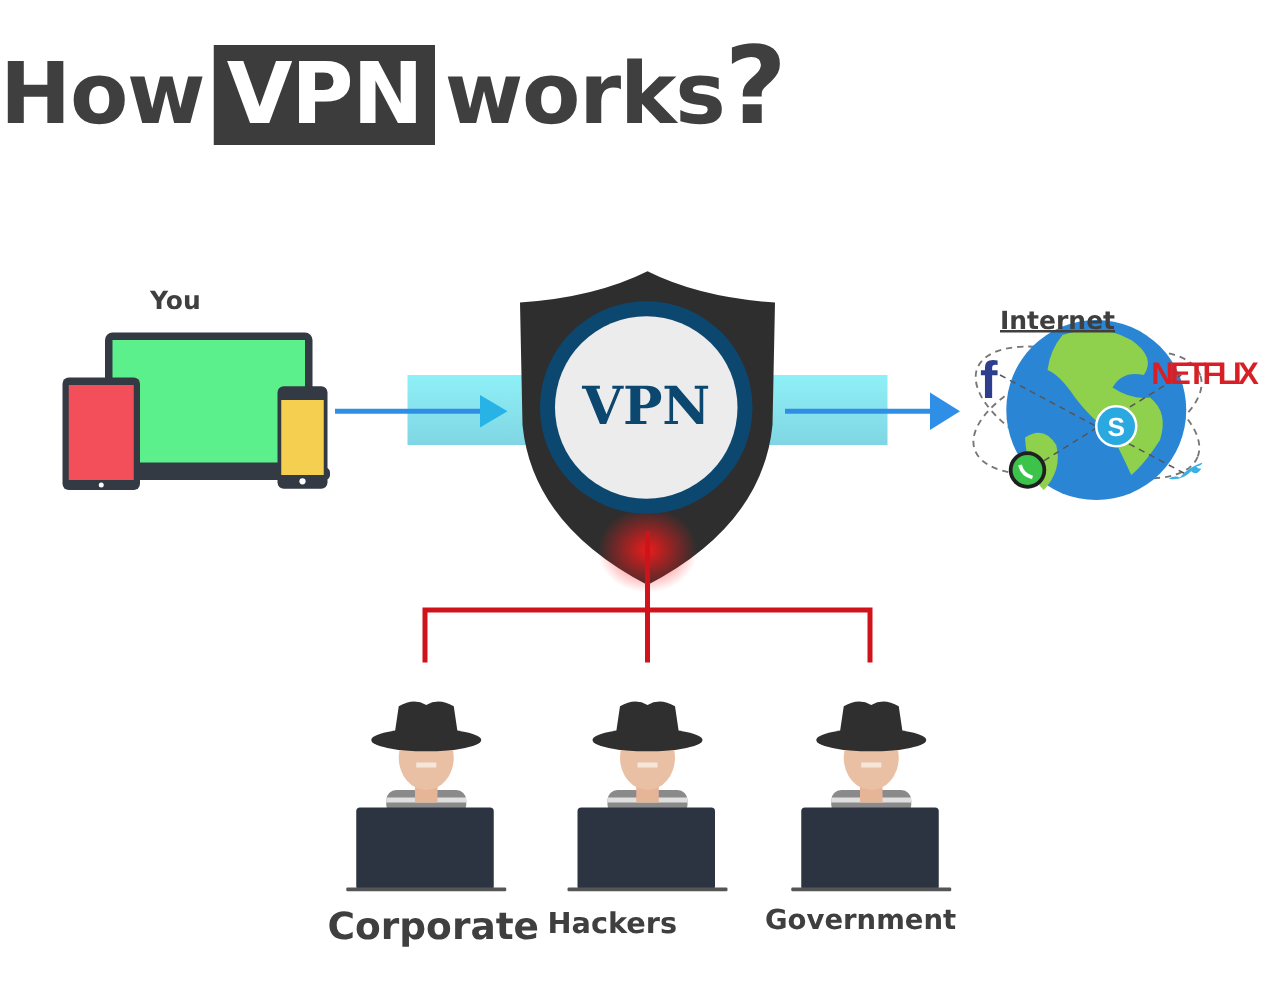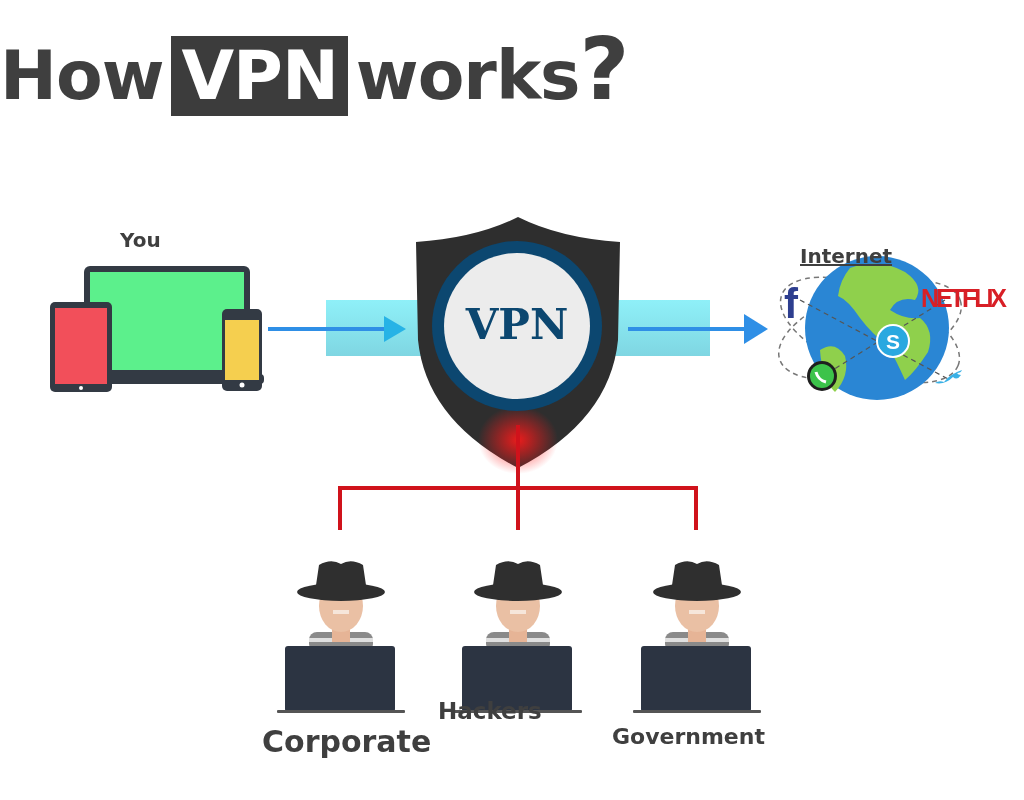--- a/index.html
+++ b/index.html
@@ -131,14 +131,14 @@
       </g>
     </g>
 </svg>
 
 <div class="abs" style="left:437px;top:300px;width:160px;text-align:center;font-family:'DejaVu Serif',serif;font-weight:bold;font-size:42px;color:#0c4770;">VPN</div>
 
 <div class="abs label" style="left:120px;top:228px;width:100px;">You</div>
 <div class="abs label" style="left:800px;top:244px;width:150px;text-decoration:underline;">Internet</div>
 
 <div class="abs label" style="left:262px;top:724px;width:160px;font-size:30px;">Corporate</div>
-<div class="abs label" style="left:438px;top:698px;width:160px;font-size:23px;">Hackers</div>
+<div class="abs label" style="left:438px;top:726px;width:160px;font-size:23px;">Hackers</div>
 <div class="abs label" style="left:612px;top:724px;width:170px;font-size:22px;">Government</div>
 
 </body></html>

